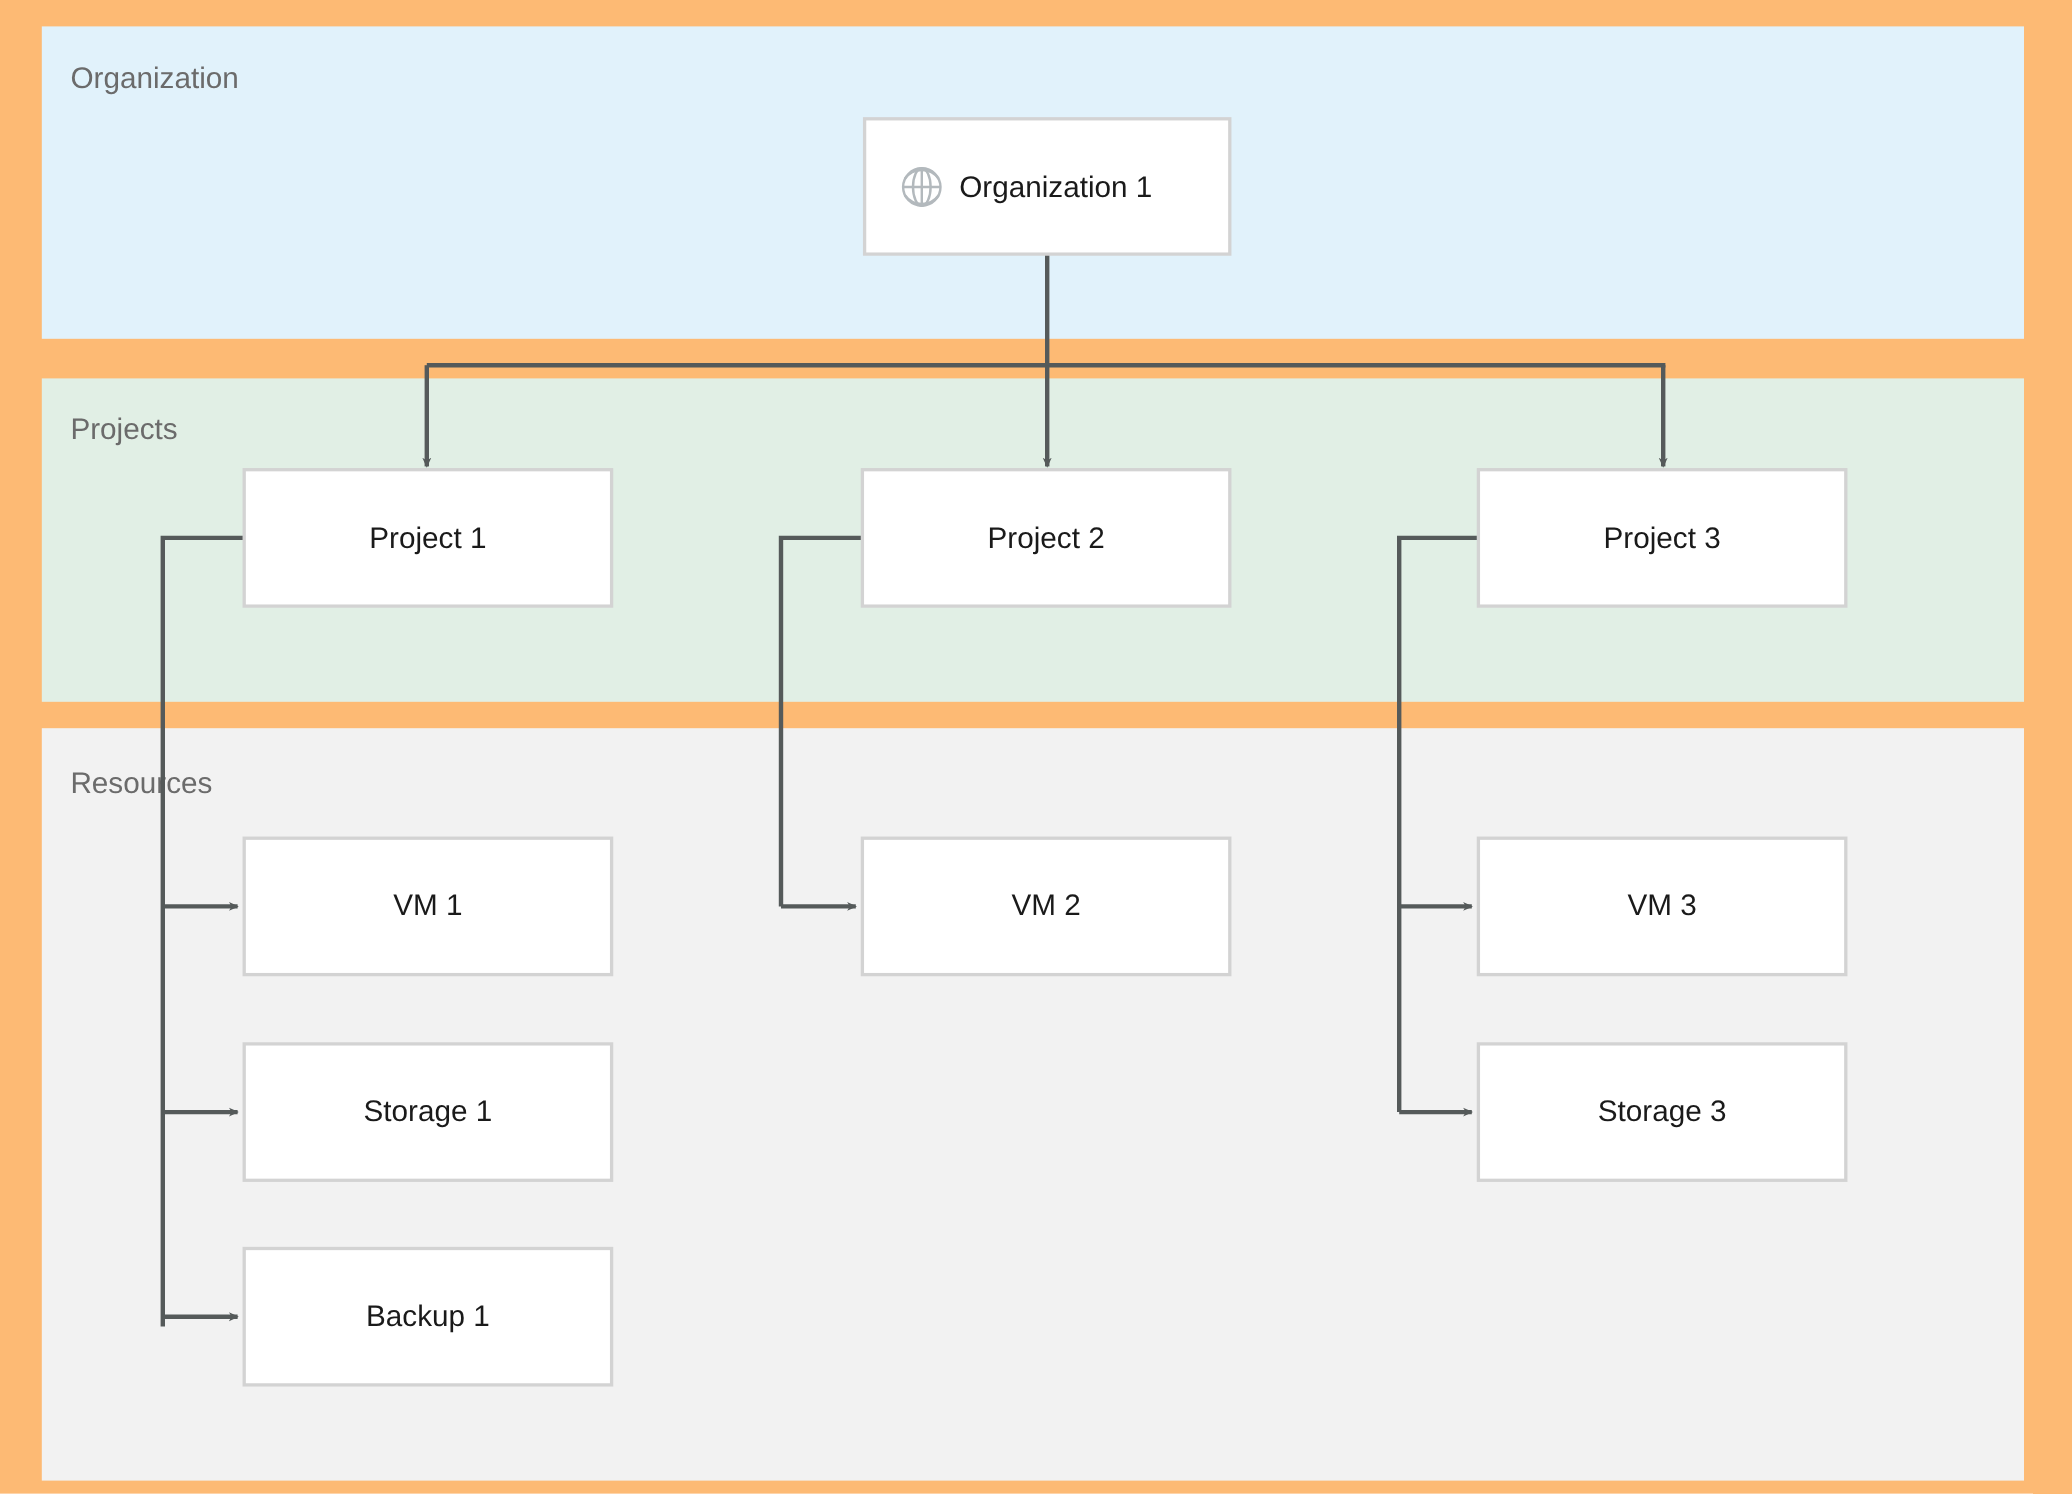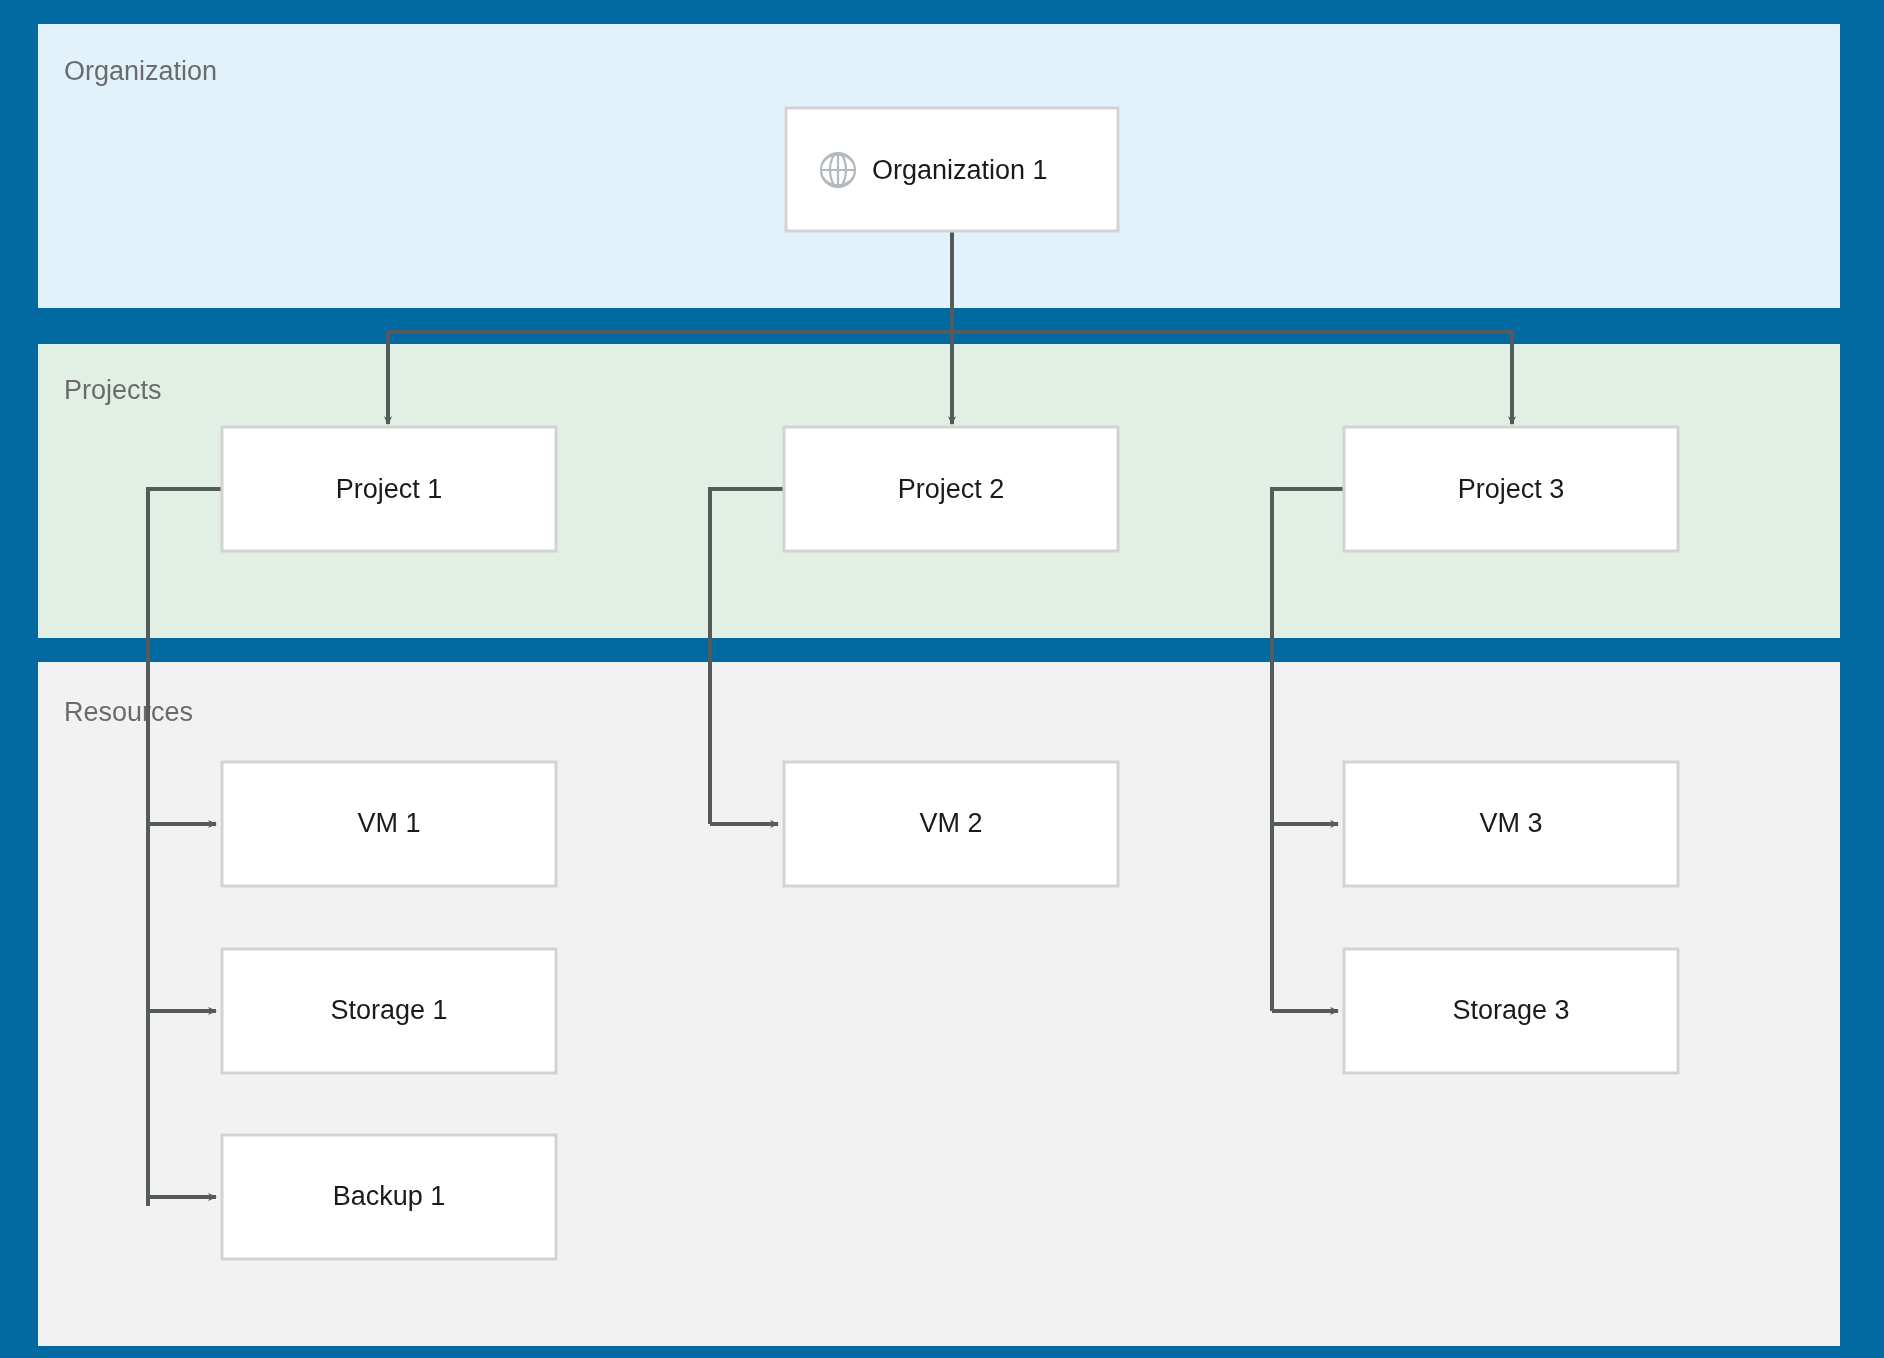--- a/index.html
+++ b/index.html
@@ -8,21 +8,21 @@
     background: #ffffff;
   }
   body {
     font-family: "Liberation Sans", sans-serif;
     -webkit-font-smoothing: antialiased;
   }
   #canvas {
     position: relative;
     width: 1884px;
     height: 1358px;
-    background: #0369a1;
+    background: #fdba74;
     overflow: hidden;
   }
   #diagram-svg {
     position: absolute;
     left: 0;
     top: 0;
     width: 1884px;
     height: 1358px;
   }
   .band-label {

